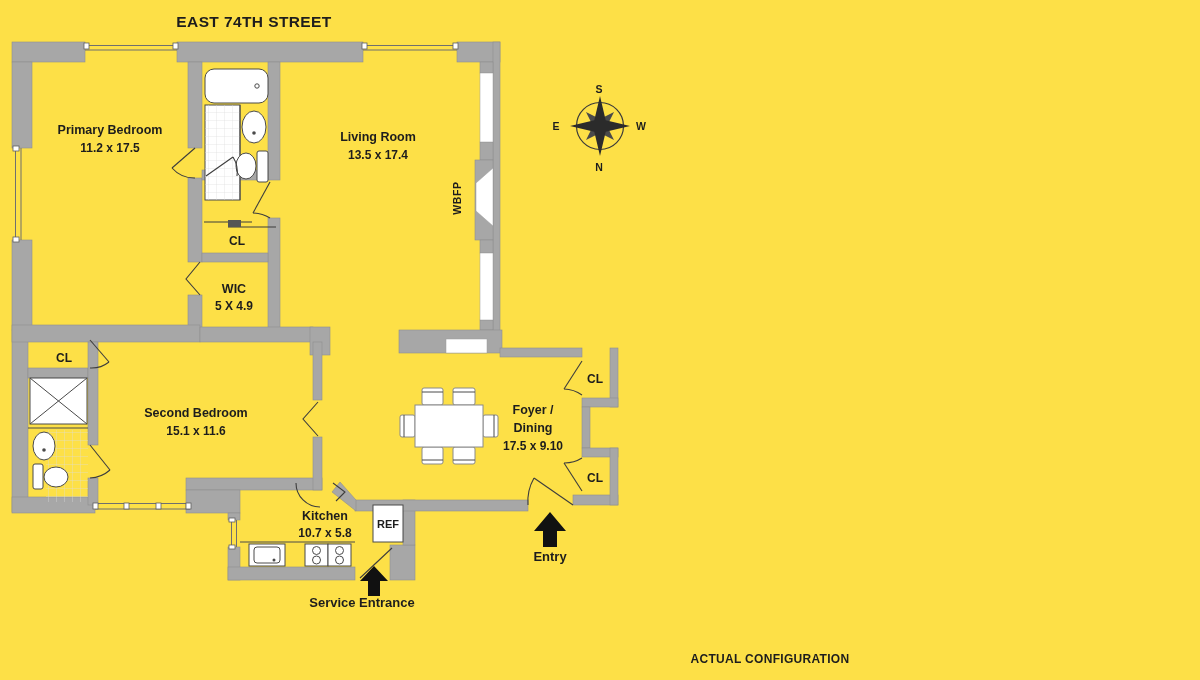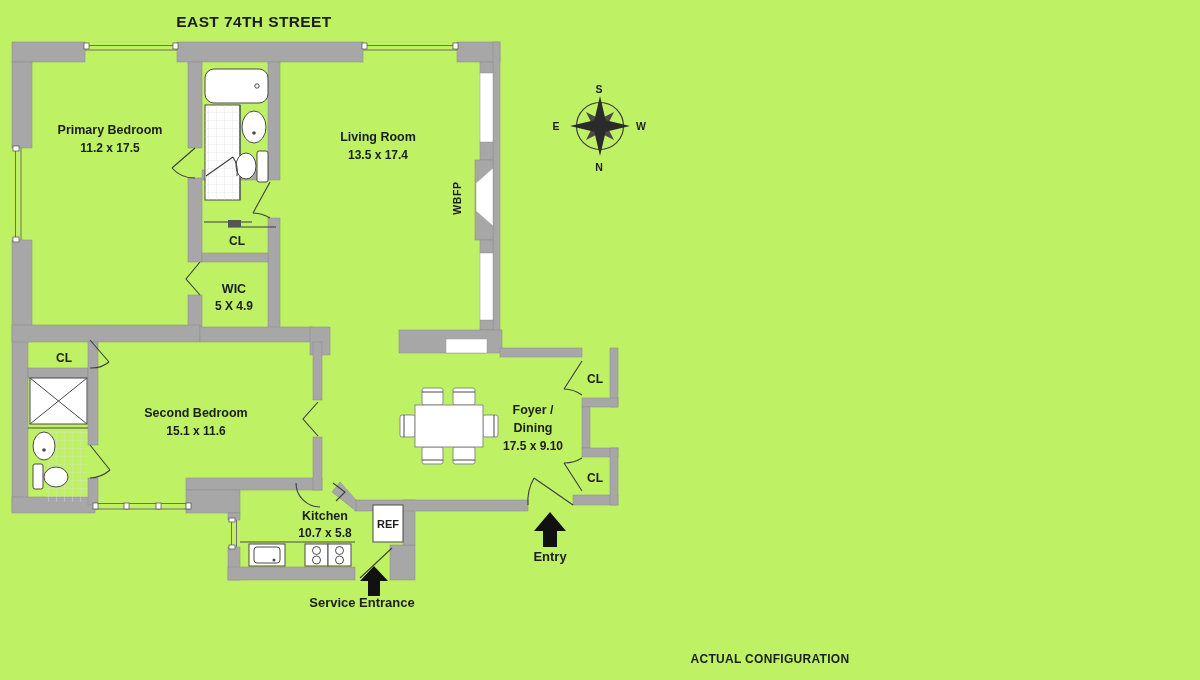--- a/index.html
+++ b/index.html
@@ -1,16 +1,16 @@
 <!DOCTYPE html>
 <html><head>
 <meta charset="utf-8">
 <style>
   html,body{margin:0;padding:0;background:#ffffff;}
-  .stage{width:1200px;height:680px;position:relative;background:#bef264;overflow:hidden;}
+  .stage{width:1200px;height:680px;position:relative;background:#fde047;overflow:hidden;}
   svg{display:block;}
   text{font-family:"Liberation Sans",sans-serif;font-weight:700;fill:#1d1d1d;text-anchor:middle;}
   .t-title{font-size:15.5px;letter-spacing:.4px;}
   .t-room{font-size:12.5px;}
   .t-dims{font-size:12px;}
   .t-cl{font-size:12px;}
   .t-small{font-size:11px;}
   .t-wbfp{font-size:10.5px;letter-spacing:.6px;}
   .t-entry{font-size:13px;}
   .t-footer{font-size:12px;letter-spacing:.3px;}

